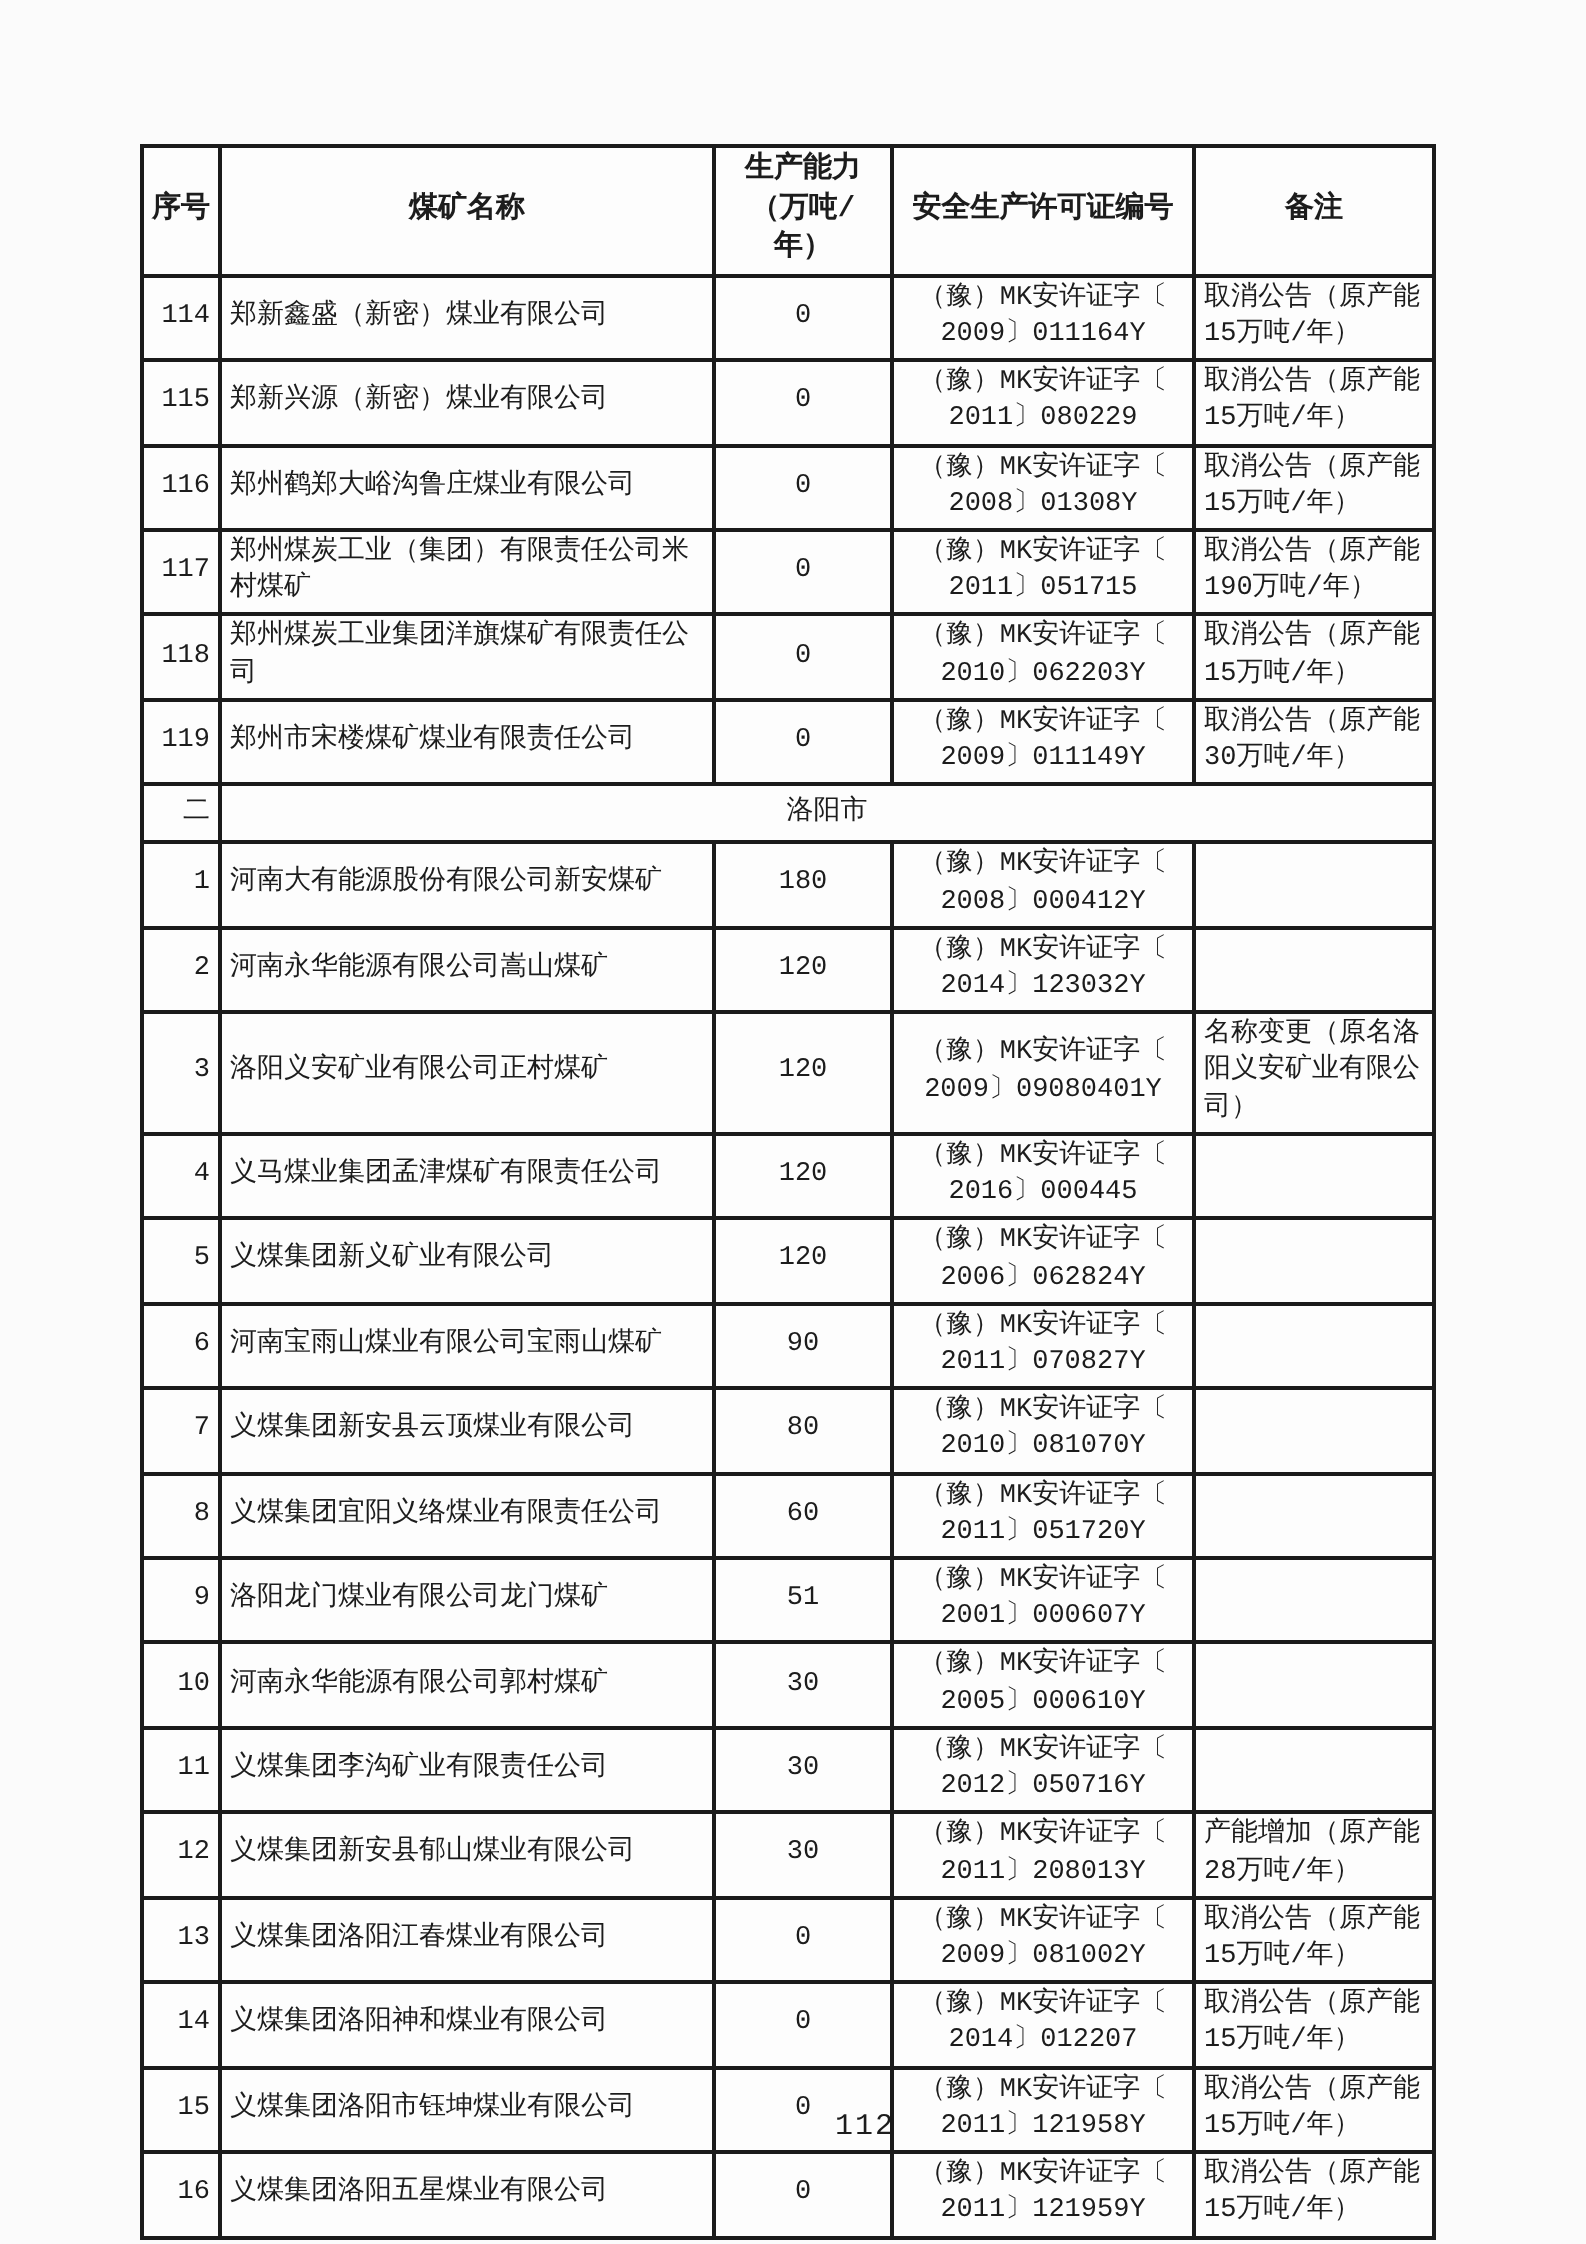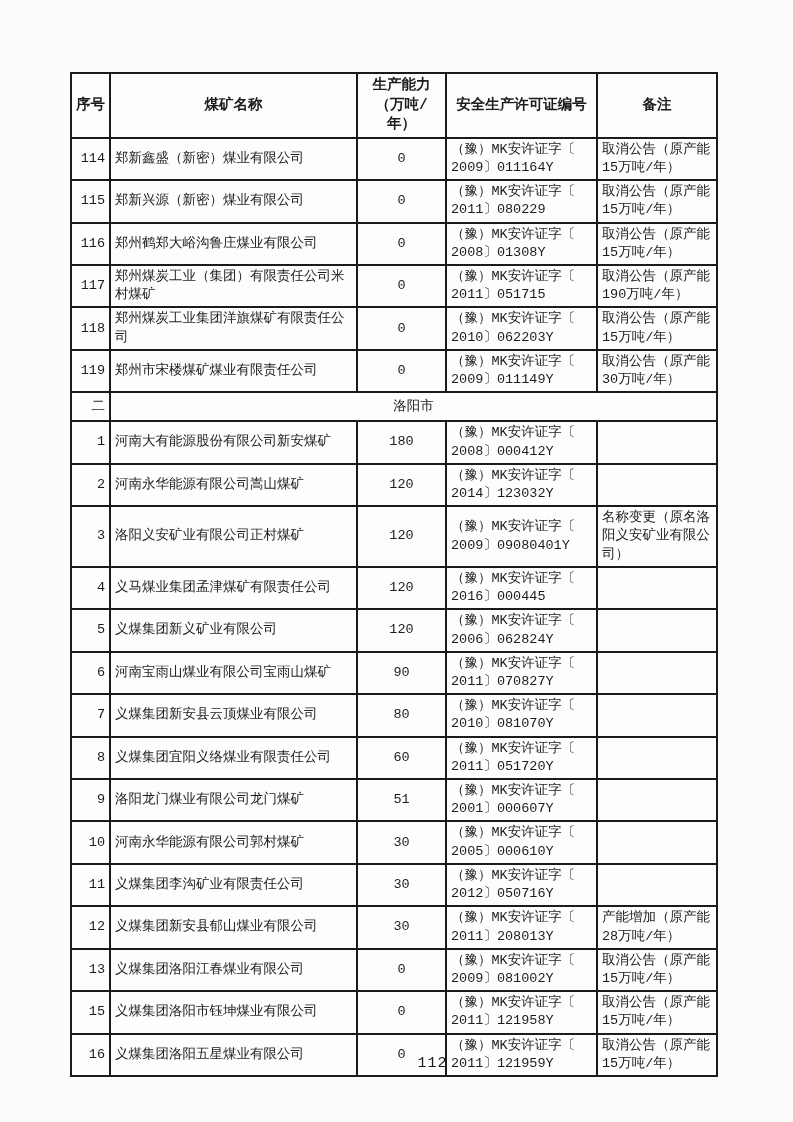--- a/index.html
+++ b/index.html
@@ -46,21 +46,21 @@
     text-align: center;
     height: 42px;
     font-size: 14.5px;
   }
   tr.r-std td { height: 36px; }
   tr.r-section td { height: 23px; }
 
   td.idx  { text-align: right; }
   td.name { text-align: left; padding-left: 7px; margin-left: 44px; }
   td.cap  { text-align: center; }
-  td.lic  { text-align: left; }
+  td.lic  { text-align: center; }
   td.note { text-align: left; font-size: 13px; }
   td.section-name { text-align: center; padding-left: 7px; }
 
   .page-number {
     position: absolute;
     left: 0;
     top: 1055px;
     width: 100%;
     text-align: center;
     font-size: 15px;
@@ -282,20 +282,30 @@
           <td class="idx">13</td>
           <td class="name">义煤集团洛阳江春煤业有限公司</td>
           <td class="cap">0</td>
           <td class="lic">
             <div>（豫）MK安许证字〔</div>
             <div>2009〕081002Y</div>
           </td>
           <td class="note">取消公告（原产能15万吨/年）</td>
         </tr>
         <tr class="r-std">
+          <td class="idx">14</td>
+          <td class="name">义煤集团洛阳神和煤业有限公司</td>
+          <td class="cap">0</td>
+          <td class="lic">
+            <div>（豫）MK安许证字〔</div>
+            <div>2014〕012207</div>
+          </td>
+          <td class="note">取消公告（原产能15万吨/年）</td>
+        </tr>
+        <tr class="r-std">
           <td class="idx">15</td>
           <td class="name">义煤集团洛阳市钰坤煤业有限公司</td>
           <td class="cap">0</td>
           <td class="lic">
             <div>（豫）MK安许证字〔</div>
             <div>2011〕121958Y</div>
           </td>
           <td class="note">取消公告（原产能15万吨/年）</td>
         </tr>
         <tr class="r-std">

